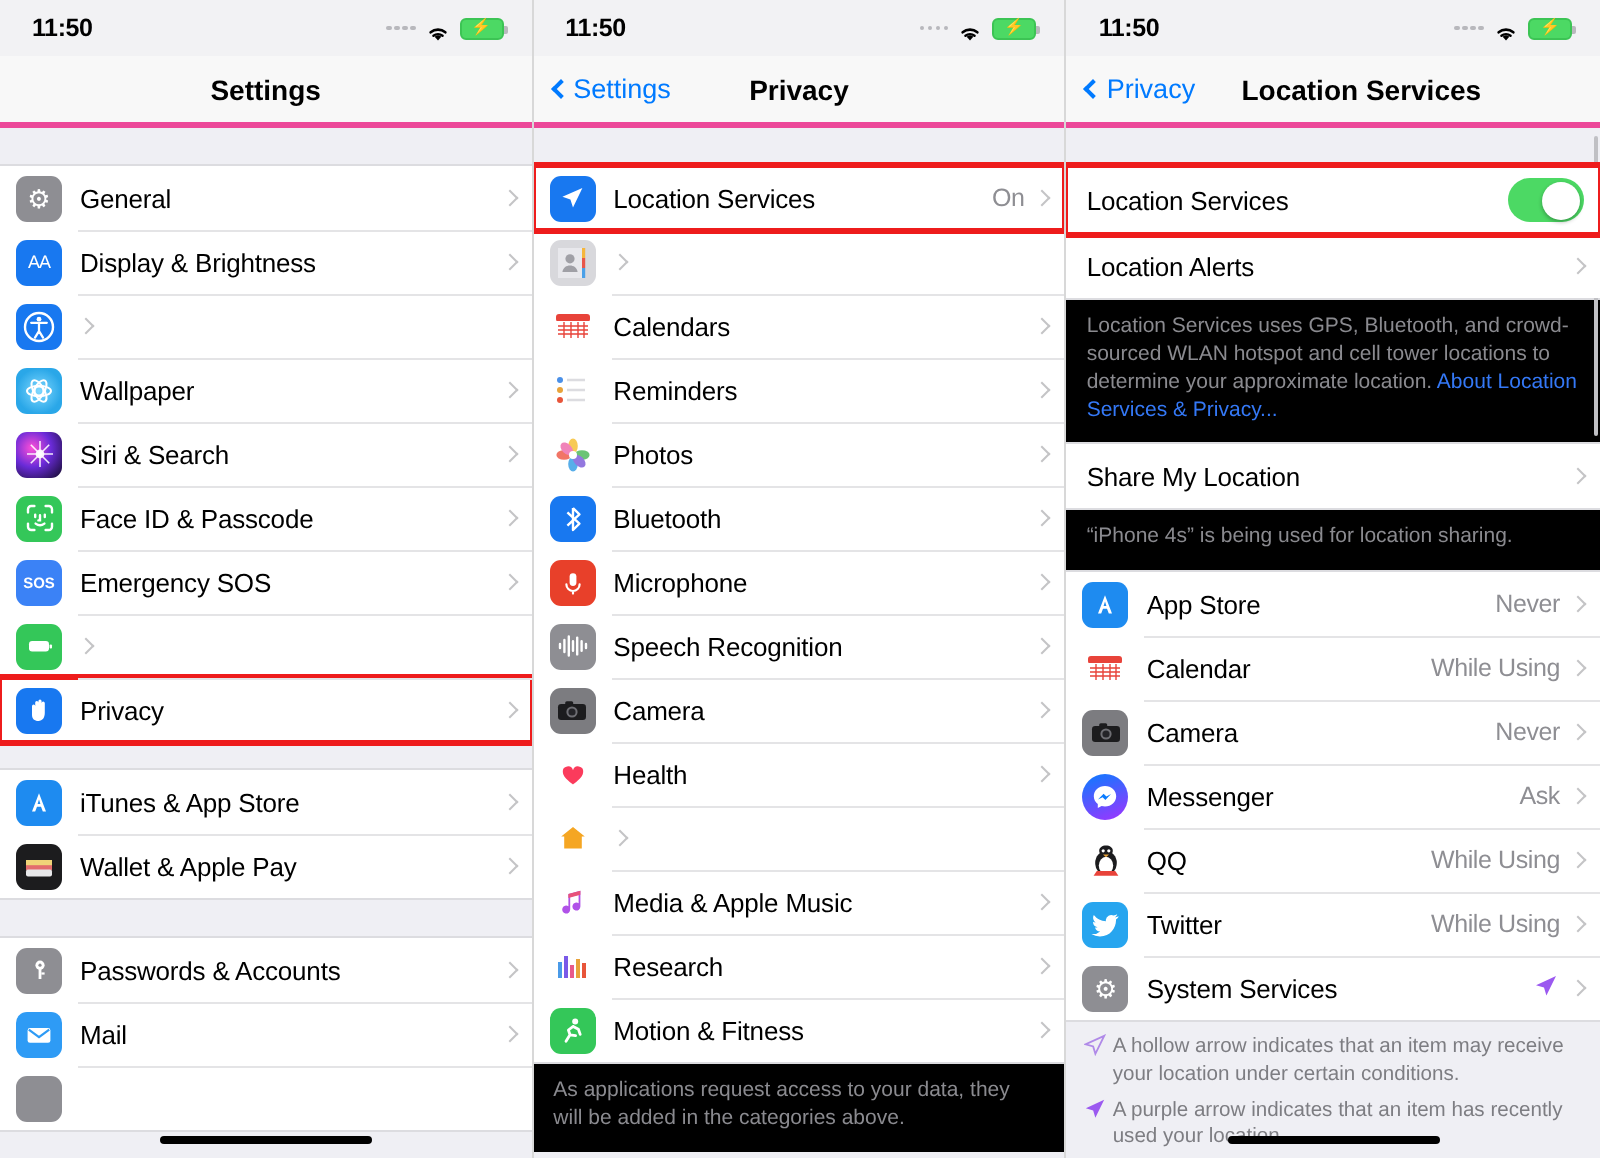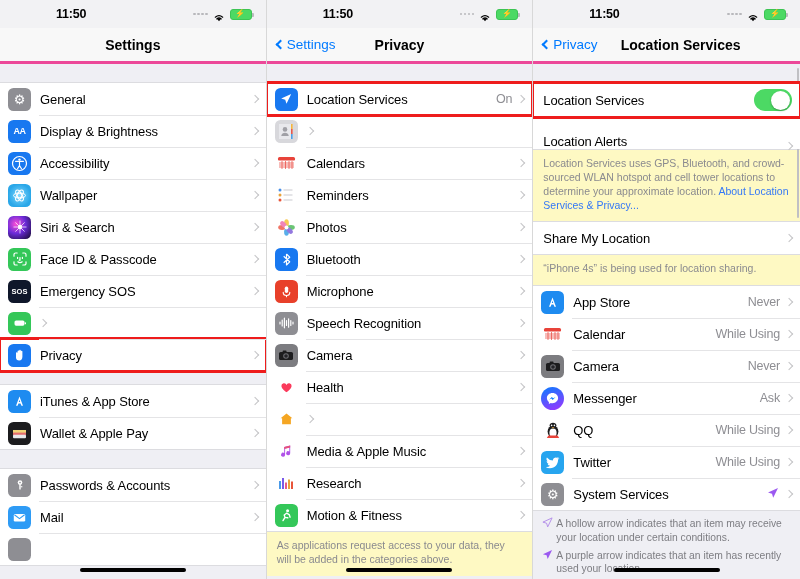--- a/index.html
+++ b/index.html
@@ -20,21 +20,21 @@
   .phone:last-child { border-right: none; }
 
   
   .statusbar {
     height: 28px;
     background: #f2f2f4;
     display: flex; align-items: center;
     padding: 0 14px 0 16px;
     position: relative;
   }
-  .sb-time { font-size: 12.5px; font-weight: bold; color: #000; letter-spacing: -0.2px; margin-left: 40px; }
+  .sb-time { font-size: 12.5px; font-weight: bold; color: #000; letter-spacing: -0.2px; }
   .sb-right { margin-left: auto; display: flex; align-items: center; gap: 4px; }
   .sb-dots { display: flex; gap: 1.5px; align-items: flex-end; }
   .sb-dots i { display:block; width: 2.5px; height: 2.5px; border-radius: 50%; background: #b8b8bc; }
   .sb-wifi { width: 14px; height: 11px; position: relative; }
   .sb-batt {
     width: 22px; height: 11px; border-radius: 3px;
     background: #4cd964; position: relative;
     border: 0.5px solid #3cc454;
     display: flex; align-items: center; justify-content: center;
   }
@@ -105,21 +105,21 @@
   .row-value { font-size: 12.5px; color: #8e8e93; margin-right: 6px; letter-spacing: -0.2px; }
   .chev-right {
     width: 6px; height: 6px;
     border-top: 1.6px solid #c4c4c6; border-right: 1.6px solid #c4c4c6;
     transform: rotate(45deg); flex: 0 0 auto;
   }
 
   .footnote {
     font-size: 10.5px; color: #8a8a8f; line-height: 1.32;
     padding: 7px 10px 9px 10px;
-    background: #fef9c3;
+    background: #000000;
   }
   .footnote a { color: #3478f6; text-decoration: none; }
 
   
   .hl { outline: 3px solid #ee1c1c; outline-offset: -1px; z-index: 5; position: relative; }
 
   
   .toggle {
     width: 38px; height: 22px; border-radius: 11px;
     background: #4cd964; position: relative; flex: 0 0 38px;
@@ -144,26 +144,26 @@
   }
 
   .scrollbar {
     position: absolute; right: 1px; top: 4px; width: 2px; height: 150px;
     background: #c0c0c4; border-radius: 1px;
   }
 
   
   .ic-gear { background:#8e8e93; }
   .ic-cc { background:#8e8e93; }
-  .ic-aa { background:#1878f0; font-weight:bold; font-size:9px; letter-spacing:-0.5px;text-align:right;}
+  .ic-aa { background:#1878f0; font-weight:normal; font-size:9px; letter-spacing:-0.5px;text-align:right;}
   .ic-access { background:#1878f0; }
   .ic-wall { background: radial-gradient(circle at 50% 50%, #7fd8ff 0%, #2aa7e8 70%); }
   .ic-siri { background: radial-gradient(circle at 35% 35%, #ff4fd8 0%, #6a2bd8 45%, #120a28 100%); }
   .ic-faceid { background:#34c759; }
-  .ic-sos { background:#0f172a; font-weight:bold; font-size:7.5px; }
+  .ic-sos { background:#3b82f6; font-weight:bold; font-size:7.5px; }
   .ic-batt { background:#34c759; }
   .ic-privacy { background:#1878f0; }
   .ic-appstore { background:#1e8bf0; }
   .ic-wallet { background:#1c1c1e; }
   .ic-pass { background:#8e8e93; }
   .ic-mail { background:#2e9bf5; }
   .ic-loc { background:#1878f0; }
   .ic-contacts { background:#d8d8dc; }
   .ic-cal { background:#fff; }
   .ic-remind { background:#fff; }
@@ -232,21 +232,20 @@
           <span class="chev-right"></span>
         </div>
         <div class="row">
           <span class="row-icon ic-access">
             <svg width="17" height="17" viewBox="0 0 17 17">
                 <circle cx="8.5" cy="8.5" r="7" fill="none" stroke="#fff" stroke-width="1.2"></circle>
                 <circle cx="8.5" cy="4.6" r="1.2" fill="#fff"></circle>
                 <path d="M4.6 6.4h7.8M8.5 6.6v4M8.5 10.6l-2 3.2M8.5 10.6l2 3.2" stroke="#fff" stroke-width="1.15" stroke-linecap="round" fill="none"></path>
               </svg>
           </span>
-          <span class="row-label">Accessibility</span>
           <span class="chev-right"></span>
         </div>
         <div class="row">
           <span class="row-icon ic-wall">
             <svg width="15" height="15" viewBox="0 0 15 15">
                 <g fill="none" stroke="#fff" stroke-width="1">
                   <circle cx="7.5" cy="7.5" r="2.2"></circle>
                   <ellipse cx="7.5" cy="7.5" rx="6" ry="2.6"></ellipse>
                   <ellipse cx="7.5" cy="7.5" rx="6" ry="2.6" transform="rotate(60 7.5 7.5)"></ellipse>
                   <ellipse cx="7.5" cy="7.5" rx="6" ry="2.6" transform="rotate(120 7.5 7.5)"></ellipse>
@@ -594,21 +593,21 @@
       <div class="scrollbar"></div>
       <div class="gap"></div>
 
       <div class="group">
         <div class="row noicon hl" style="padding-left:10px;height:34px;">
           <span class="row-label">Location Services</span>
           <span class="toggle">
               <span class="knob"></span>
             </span>
         </div>
-        <div class="row noicon" style="padding-left:10px;align-items:flex-end;">
+        <div class="row noicon" style="padding-left:10px;">
           <span class="row-label">Location Alerts</span>
           <span class="chev-right"></span>
         </div>
       </div>
 
       <div class="footnote"><span>Location Services uses GPS, Bluetooth, and crowd-sourced WLAN hotspot and cell tower locations to determine your approximate location. </span><a>About Location Services &amp; Privacy...</a></div>
 
       <div class="group">
         <div class="row noicon" style="padding-left:10px;">
           <span class="row-label">Share My Location</span>

